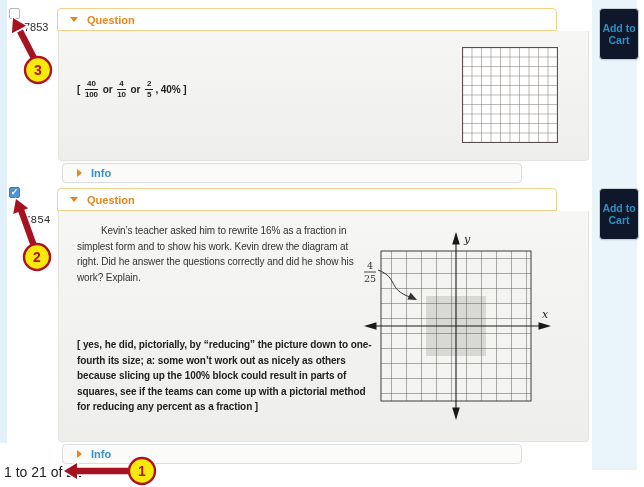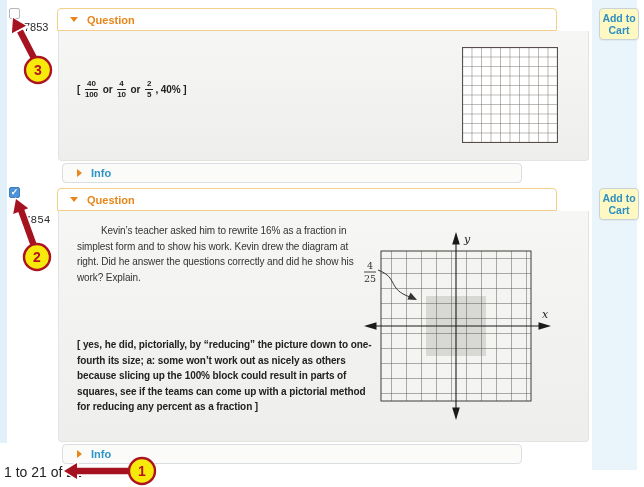--- a/index.html
+++ b/index.html
@@ -23,21 +23,21 @@
   .qtext{position:absolute;font-size:10px;color:#333;line-height:15.5px;letter-spacing:-0.1px;}
   .qanswer{position:absolute;font-size:10px;font-weight:bold;color:#222;line-height:15.5px;letter-spacing:-0.1px;}
   .frac{display:inline-block;vertical-align:middle;text-align:center;font-size:8px;line-height:8px;margin:0 2px;position:relative;top:-1px;}
   .frac .fn{display:block;border-bottom:1px solid #222;padding:0 2px 1px 2px;}
   .frac .fd{display:block;padding-top:1px;}
 
   .infobar{position:absolute;width:460px;height:20px;box-sizing:border-box;background:#fbfbfa;
     border:1px solid #d9dee1;border-radius:4px;display:flex;align-items:center;cursor:pointer;}
   .infobar .lbl{margin-left:9px;font-size:11px;font-weight:bold;color:#3194c6;}
 
-  .addcart{position:absolute;width:40px;height:32px;box-sizing:border-box;background:#fef9c3;border:1px solid #c9d2d6;
+  .addcart{position:absolute;width:40px;height:52px;box-sizing:border-box;background:#0f172a;border:1px solid #c9d2d6;
     border-radius:4px;color:#2e8fc2;font-size:10.5px;font-weight:bold;text-align:center;line-height:12px;
     display:flex;align-items:center;justify-content:center;cursor:pointer;box-shadow:0 1px 1px rgba(0,0,0,0.05);}
 
   .figure{position:absolute;}
   .footer-count{position:absolute;font-size:14px;color:#222;}
   .callout-layer{position:absolute;left:0;top:0;width:644px;height:487px;pointer-events:none;}
   .gap-a{display:inline-block;width:24px;}
 </style>
 </head>
 <body>

